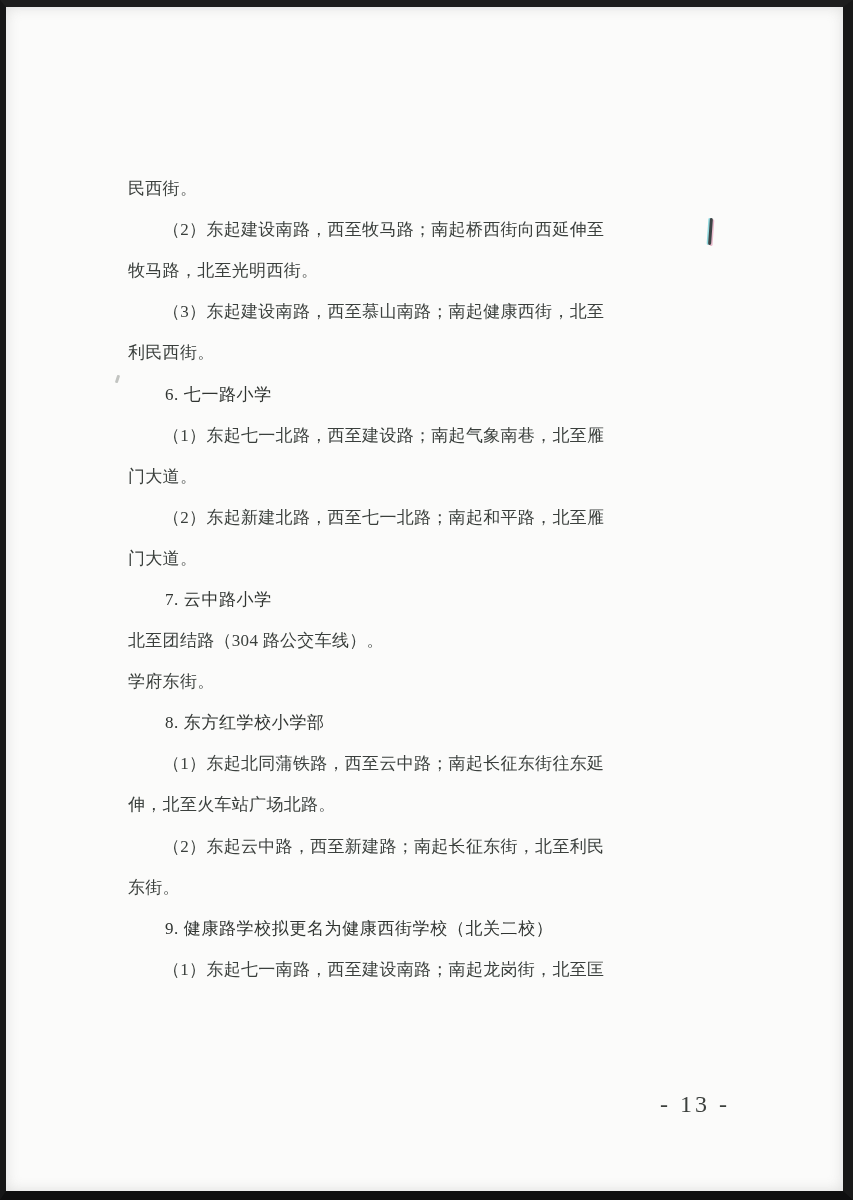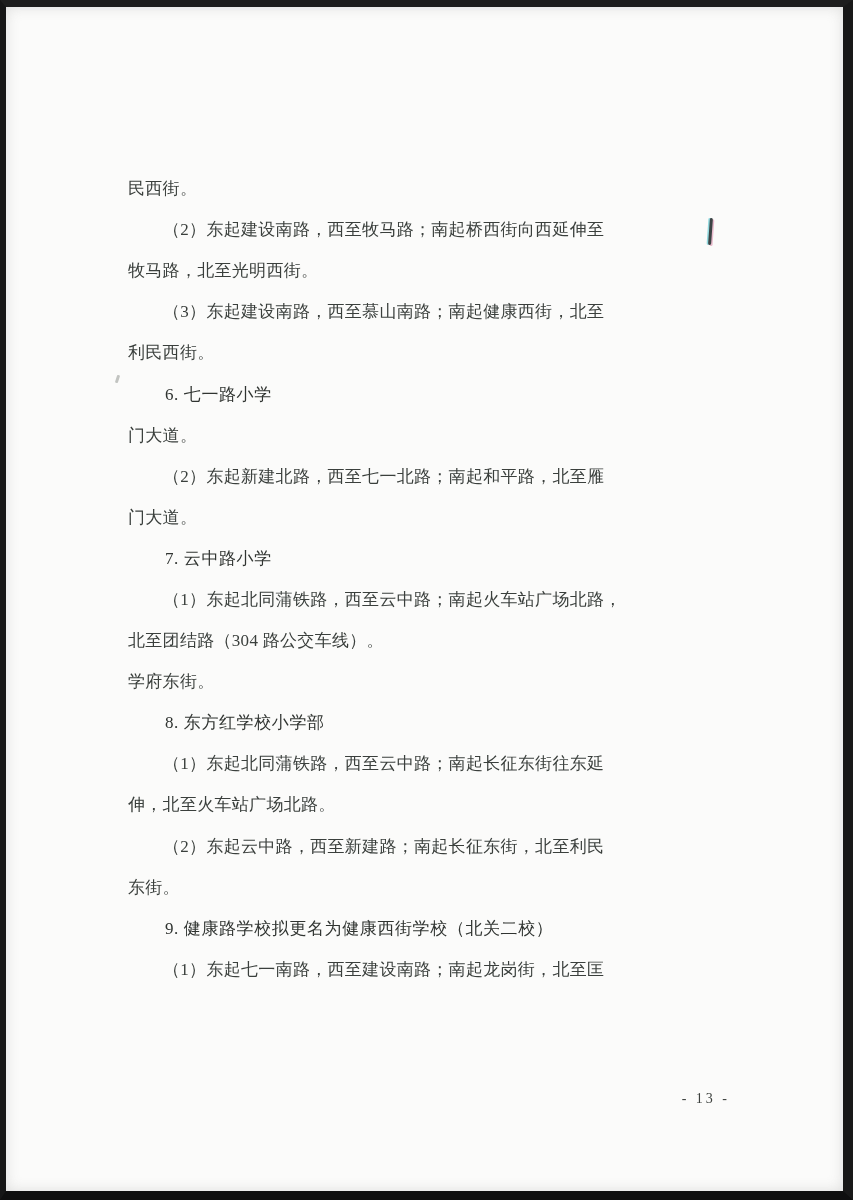--- a/index.html
+++ b/index.html
@@ -54,21 +54,21 @@
   .line.heading {
     padding-left: 37px;
     font-weight: normal;
     color: #303431;
     letter-spacing: 0.6px;
   }
   .page-number {
     position: absolute;
     right: 113px;
     top: 1084px;
-    font-size: 14px;
+    font-size: 24px;
     color: #3c403d;
     letter-spacing: 3px;
   }
   
   .artifact-stroke {
     position: absolute;
     left: 703px;
     top: 211px;
     width: 3px;
     height: 27px;
@@ -93,25 +93,25 @@
 
 <div class="scan-frame">
 
   <div class="doc-text">
     <div class="line">民西街。</div>
     <div class="line indent">（2）东起建设南路，西至牧马路；南起桥西街向西延伸至</div>
     <div class="line">牧马路，北至光明西街。</div>
     <div class="line indent">（3）东起建设南路，西至慕山南路；南起健康西街，北至</div>
     <div class="line">利民西街。</div>
     <div class="line heading">6. 七一路小学</div>
+    <div class="line indent">（1）东起七一北路，西至建设路；南起气象南巷，北至雁</div>
     <div class="line">门大道。</div>
     <div class="line indent">（2）东起新建北路，西至七一北路；南起和平路，北至雁</div>
     <div class="line">门大道。</div>
     <div class="line heading">7. 云中路小学</div>
-    <div class="line indent">（1）东起北同蒲铁路，西至云中路；南起火车站广场北路，</div>
     <div class="line">北至团结路（304 路公交车线）。</div>
     <div class="line">学府东街。</div>
     <div class="line heading">8. 东方红学校小学部</div>
     <div class="line indent">（1）东起北同蒲铁路，西至云中路；南起长征东街往东延</div>
     <div class="line">伸，北至火车站广场北路。</div>
     <div class="line indent">（2）东起云中路，西至新建路；南起长征东街，北至利民</div>
     <div class="line">东街。</div>
     <div class="line heading">9. 健康路学校拟更名为健康西街学校（北关二校）</div>
     <div class="line indent">（1）东起七一南路，西至建设南路；南起龙岗街，北至匡</div>
   </div>

